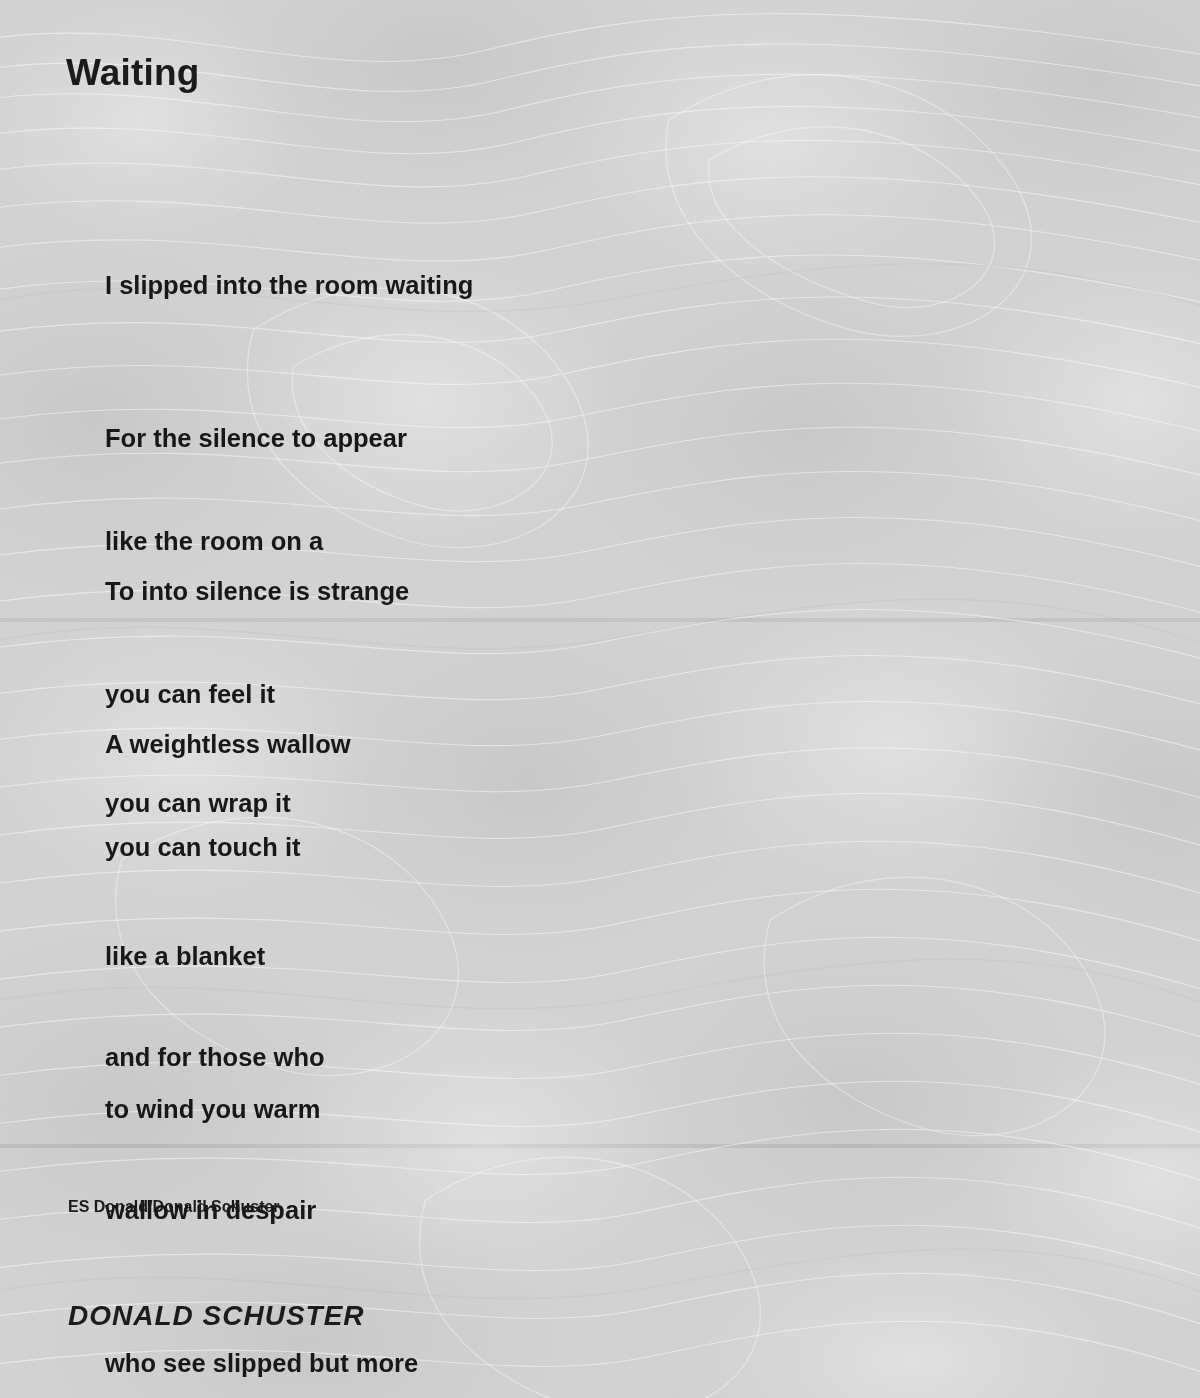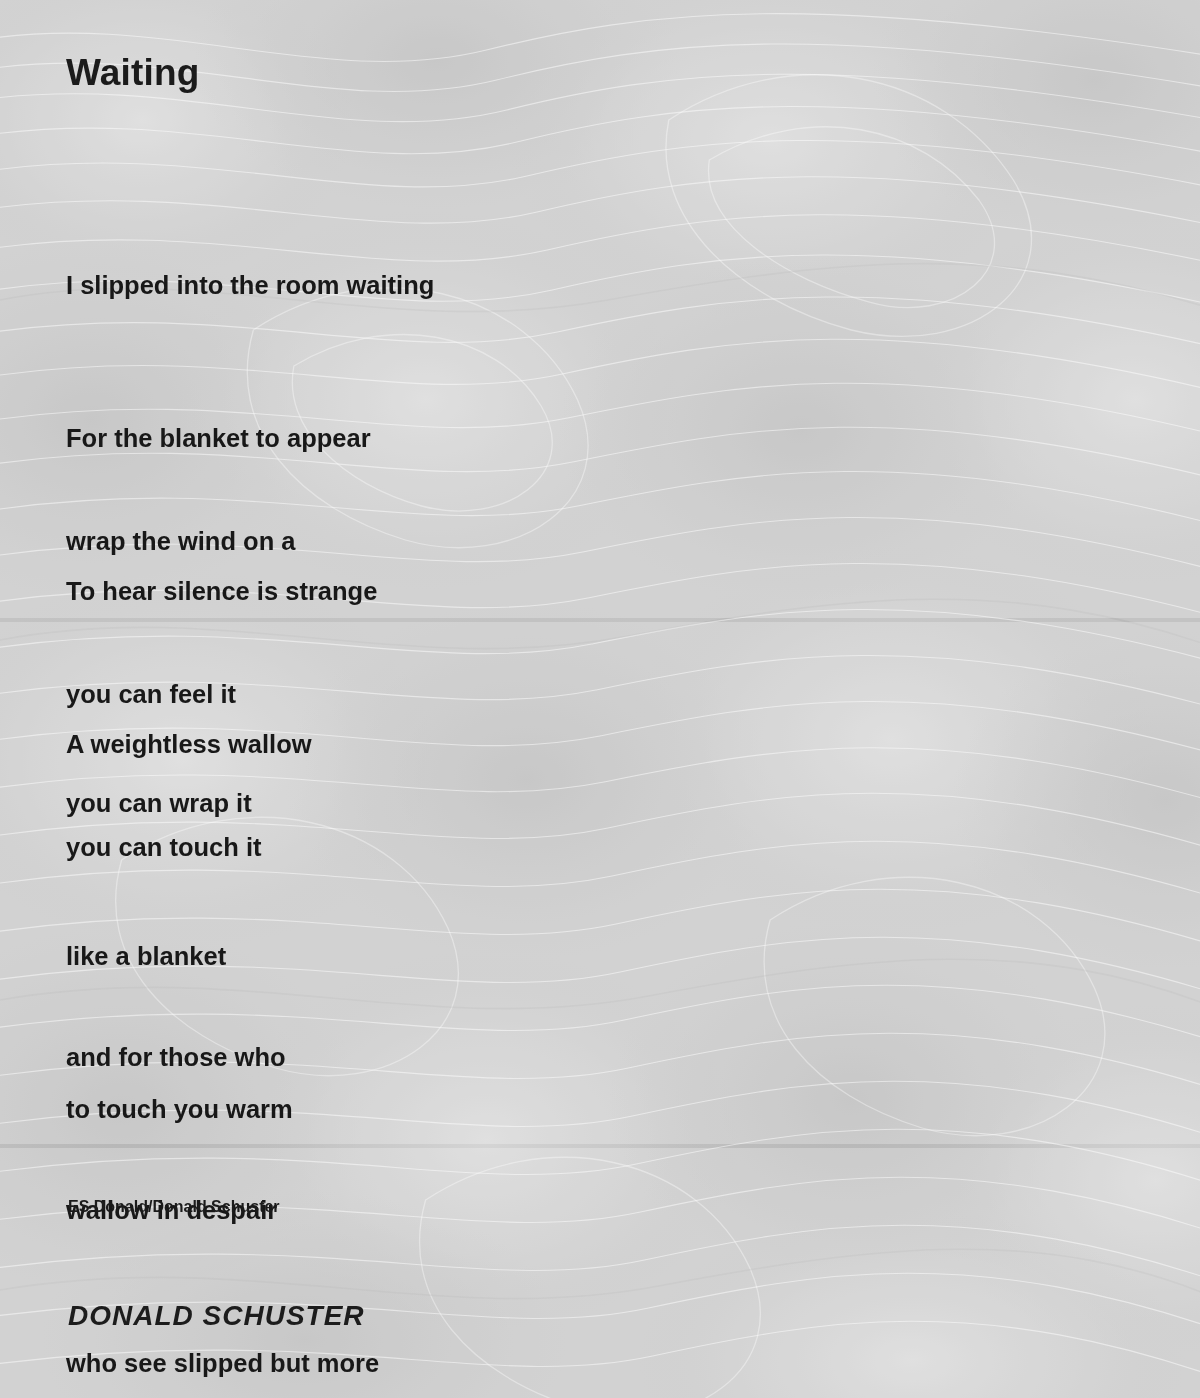--- a/index.html
+++ b/index.html
@@ -66,21 +66,21 @@
 
   .stanza {
     position: absolute;
     left: 66px;
     font-size: 25.5px;
     font-weight: bold;
     color: #181818;
     line-height: 51px;
     white-space: pre;
   }
-  .stanza .line { display: block; }
+  .stanza .line { display: block; margin-left: 39px; }
 
   #stanza-1 { top: 158px; }
   #stanza-2 { top: 414px; }
   #stanza-3 { top: 676px; }
   #stanza-4 { top: 930px; }
 
   .credit {
     position: absolute;
     left: 68px;
     top: 1198px;
@@ -198,35 +198,35 @@
 
   <div class="band" id="band-1"></div>
   <div class="band" id="band-2"></div>
   <div class="band" id="band-3"></div>
 
   <div id="content">
     <div class="poem-title">Waiting</div>
 
     <div class="stanza" id="stanza-1">
       <span class="line">I slipped into the room waiting</span>
-      <span class="line">For the blanket to appear</span>
-      <span class="line">To hear silence is strange</span>
+      <span class="line">For the silence to appear</span>
+      <span class="line">To into silence is strange</span>
       <span class="line">A weightless wallow</span>
     </div>
 
     <div class="stanza" id="stanza-2">
-      <span class="line">wrap the wind on a</span>
+      <span class="line">like the room on a</span>
       <span class="line">you can feel it</span>
       <span class="line">you can touch it</span>
     </div>
 
     <div class="stanza" id="stanza-3">
       <span class="line">you can wrap it</span>
       <span class="line">like a blanket</span>
-      <span class="line">to touch you warm</span>
+      <span class="line">to wind you warm</span>
     </div>
 
     <div class="stanza" id="stanza-4">
       <span class="line">and for those who</span>
       <span class="line">wallow in despair</span>
       <span class="line">who see slipped but more</span>
       
     </div>
 
     <div class="credit">ES Donald/Donald Schuster</div>

